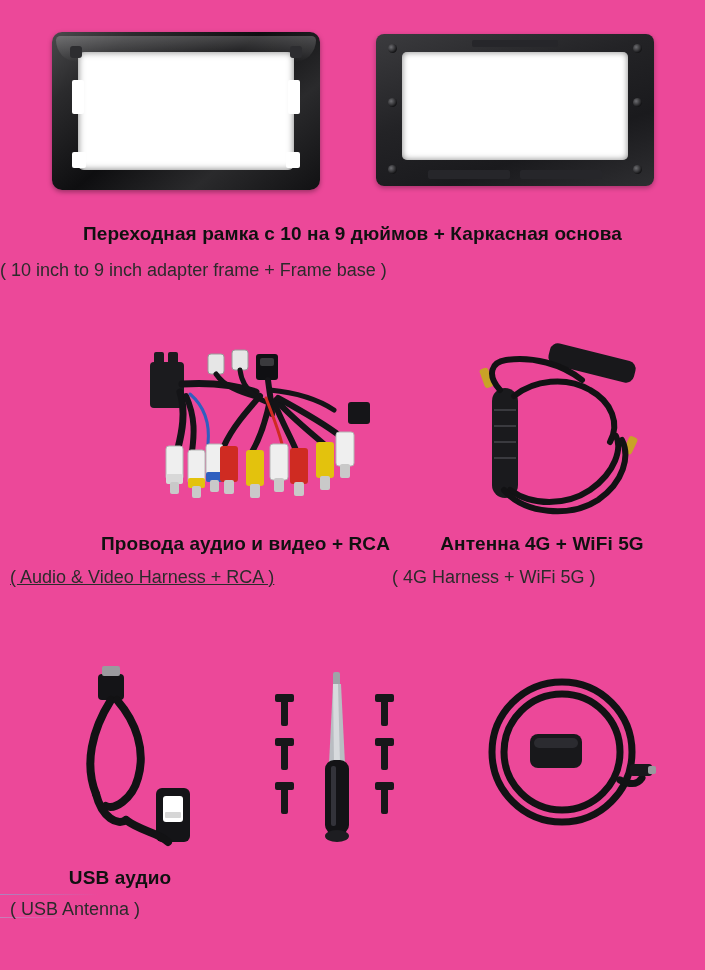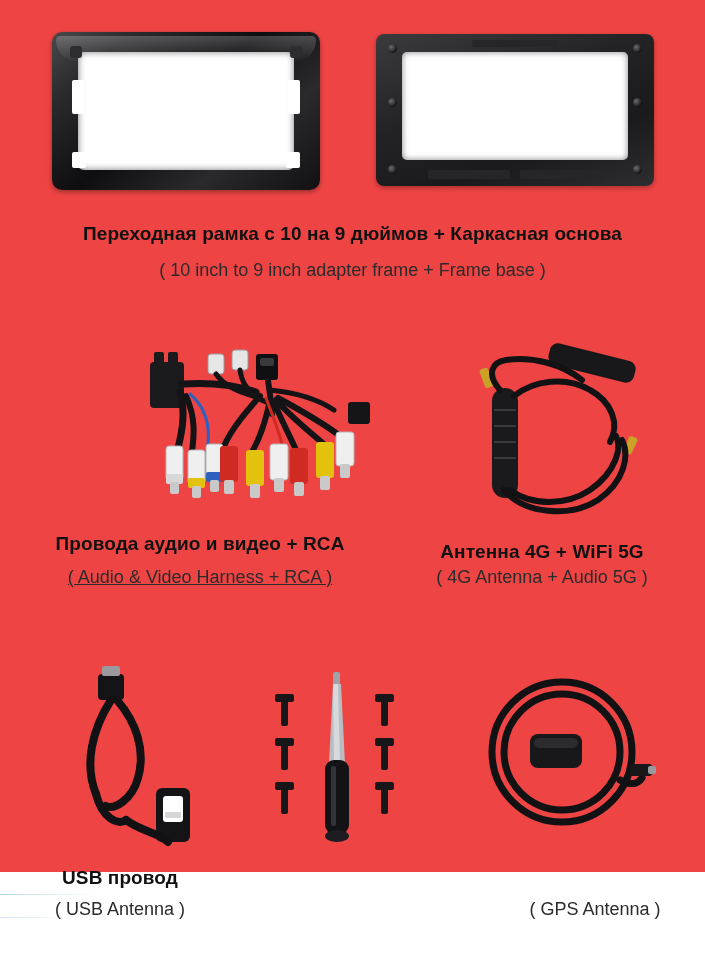--- a/index.html
+++ b/index.html
@@ -11,38 +11,38 @@
     width: 705px;
     height: 970px;
     font-family: "Liberation Sans", sans-serif;
     color: #111111;
     overflow: hidden;
     position: relative;
   }
 
   .page {
     width: 705px;
-    height: 872px;
+    height: 970px;
     position: relative;
-    background: #ef4444;
+    background: #ec4899;
   }
 
   
   .cap-ru {
     font-weight: bold;
     font-size: 19px;
     letter-spacing: 0.1px;
     color: #111111;
     text-align: center;
     line-height: 1.25;
   }
   .cap-en {
     font-size: 18px;
     color: #2b2b2b;
-    text-align: center;
+    text-align: left;
     line-height: 1.3;
     font-weight: 400;
   }
 
   
   .section1 {
     position: absolute;
     left: 0; top: 0;
     width: 705px;
     height: 300px;
@@ -149,23 +149,23 @@
   .harness-art {
     position: absolute;
     left: 120px; top: 14px;
     width: 270px; height: 190px;
   }
   .ant4g-art {
     position: absolute;
     left: 470px; top: 14px;
     width: 200px; height: 190px;
   }
-  .s2-left-ru  { position: absolute; left: 10px;  top: 532px; width: 380px; }
+  .s2-left-ru  { position: absolute; left: 10px;  top: 532px; width: 380px; text-align: right; }
   .s2-left-en  { position: absolute; left: 10px;  top: 566px; width: 380px; text-decoration: underline; }
-  .s2-right-ru { position: absolute; left: 392px; top: 532px; width: 300px; margin-top: 8px; }
+  .s2-right-ru { position: absolute; left: 392px; top: 532px; width: 300px; }
   .s2-right-en { position: absolute; left: 392px; top: 566px; width: 300px; }
 
   
   .hairline {
     position: absolute;
     left: 0; top: 568px;
     width: 705px; height: 1px;
     background: linear-gradient(90deg, rgba(120,180,220,0.55), rgba(120,180,220,0) 14%);
   }
   .hairline2 {
@@ -326,21 +326,21 @@
       </svg>
     </div>
 
     <div class="hairline"></div>
     <div class="hairline2"></div>
   </div>
 
   <div class="cap-ru s2-left-ru">Провода аудио и видео + RCA</div>
   <div class="cap-en s2-left-en">( Audio &amp; Video Harness + RCA )</div>
   <div class="cap-ru s2-right-ru">Антенна 4G + WiFi 5G</div>
-  <div class="cap-en s2-right-en">( 4G Antenna + Audio 5G )</div>
+  <div class="cap-en s2-right-en">( 4G Harness + WiFi 5G )</div>
 
   <div class="section3">
 
     <div class="usb-art">
       <svg width="170" height="195" viewBox="0 0 170 195">
 
         <rect x="36" y="14" width="26" height="26" rx="4" fill="#141417"></rect>
         <rect x="40" y="6" width="18" height="10" rx="2" fill="#9a9a9e"></rect>
 
         <g fill="none" stroke="#121214" stroke-width="8" stroke-linecap="round">
@@ -401,19 +401,18 @@
 
         <g fill="none" stroke="#121214" stroke-width="7" stroke-linecap="round">
           <path d="M140 120 C 152 126, 158 124, 162 118"></path>
         </g>
         <rect x="150" y="104" width="22" height="12" rx="3" fill="#18181b"></rect>
         <rect x="168" y="106" width="8" height="8" rx="2" fill="#9a9a9e"></rect>
       </svg>
     </div>
   </div>
 
-  <div class="cap-ru s3-c1-ru">USB провод</div>
+  <div class="cap-ru s3-c1-ru">USB аудио</div>
   <div class="cap-en s3-c1-en">( USB Antenna )</div>
 
 
-  <div class="cap-en s3-c3-en">( GPS Antenna )</div>
 
 </div>
 
 </body></html>

